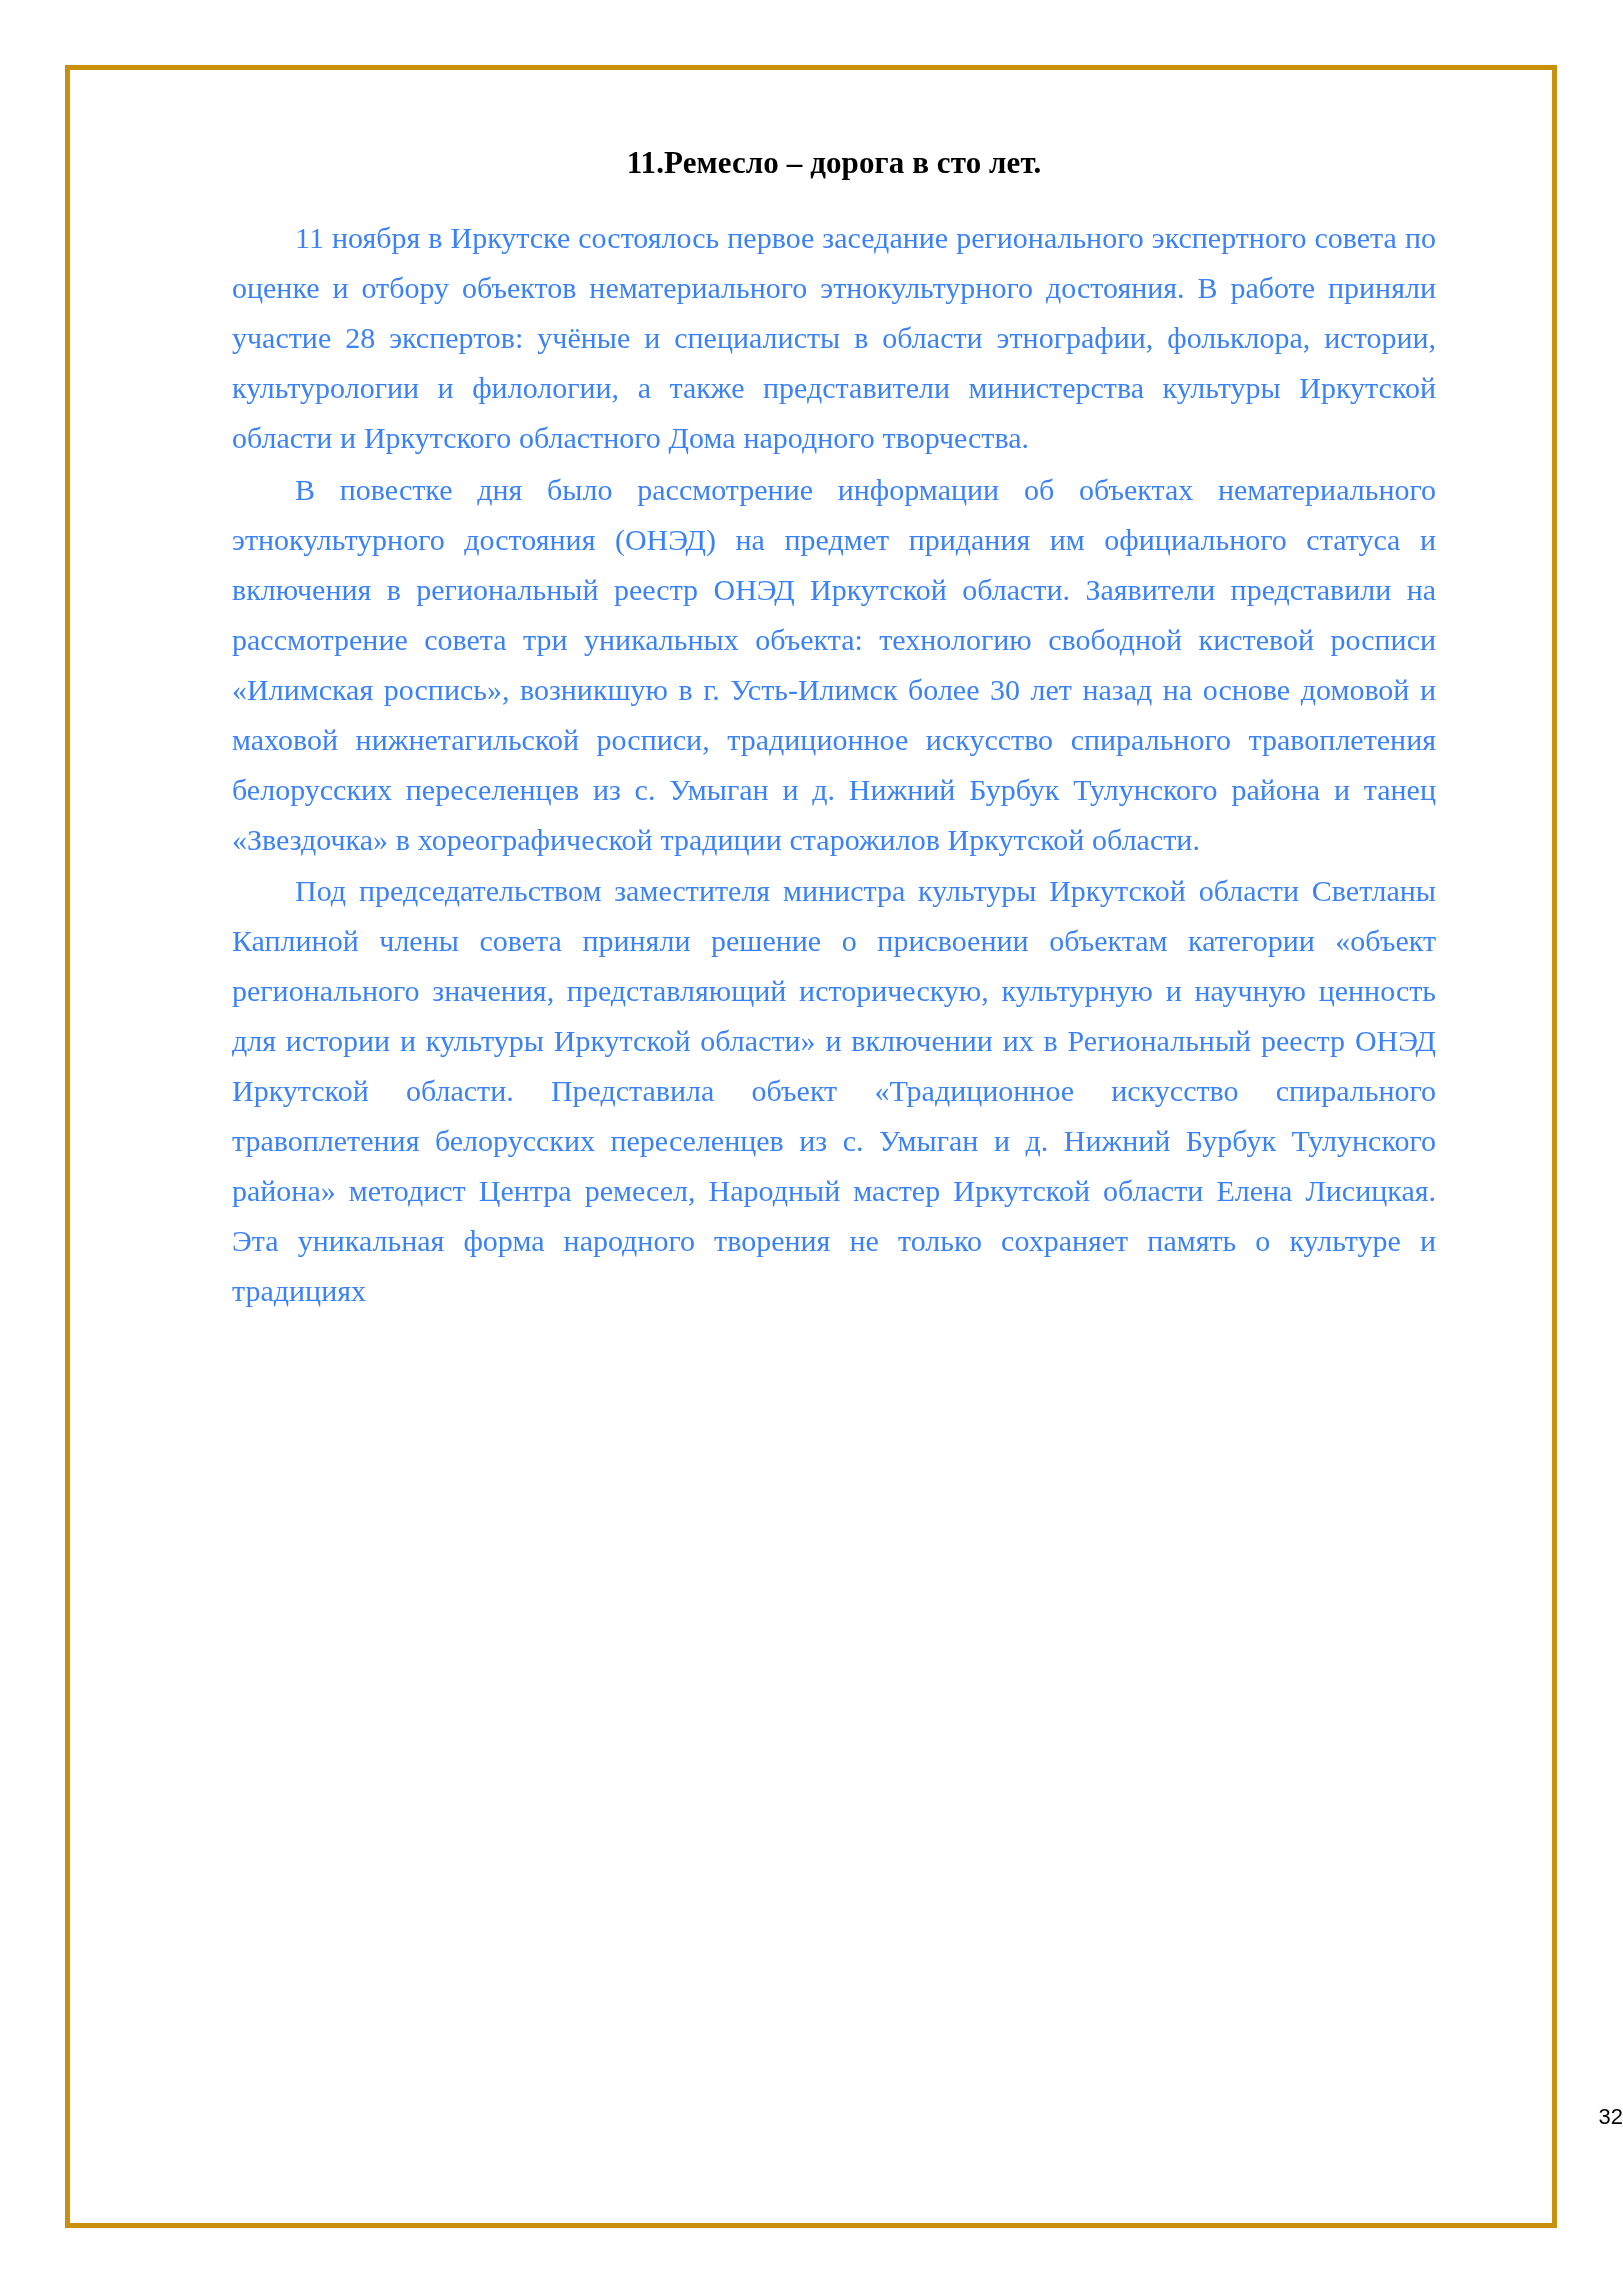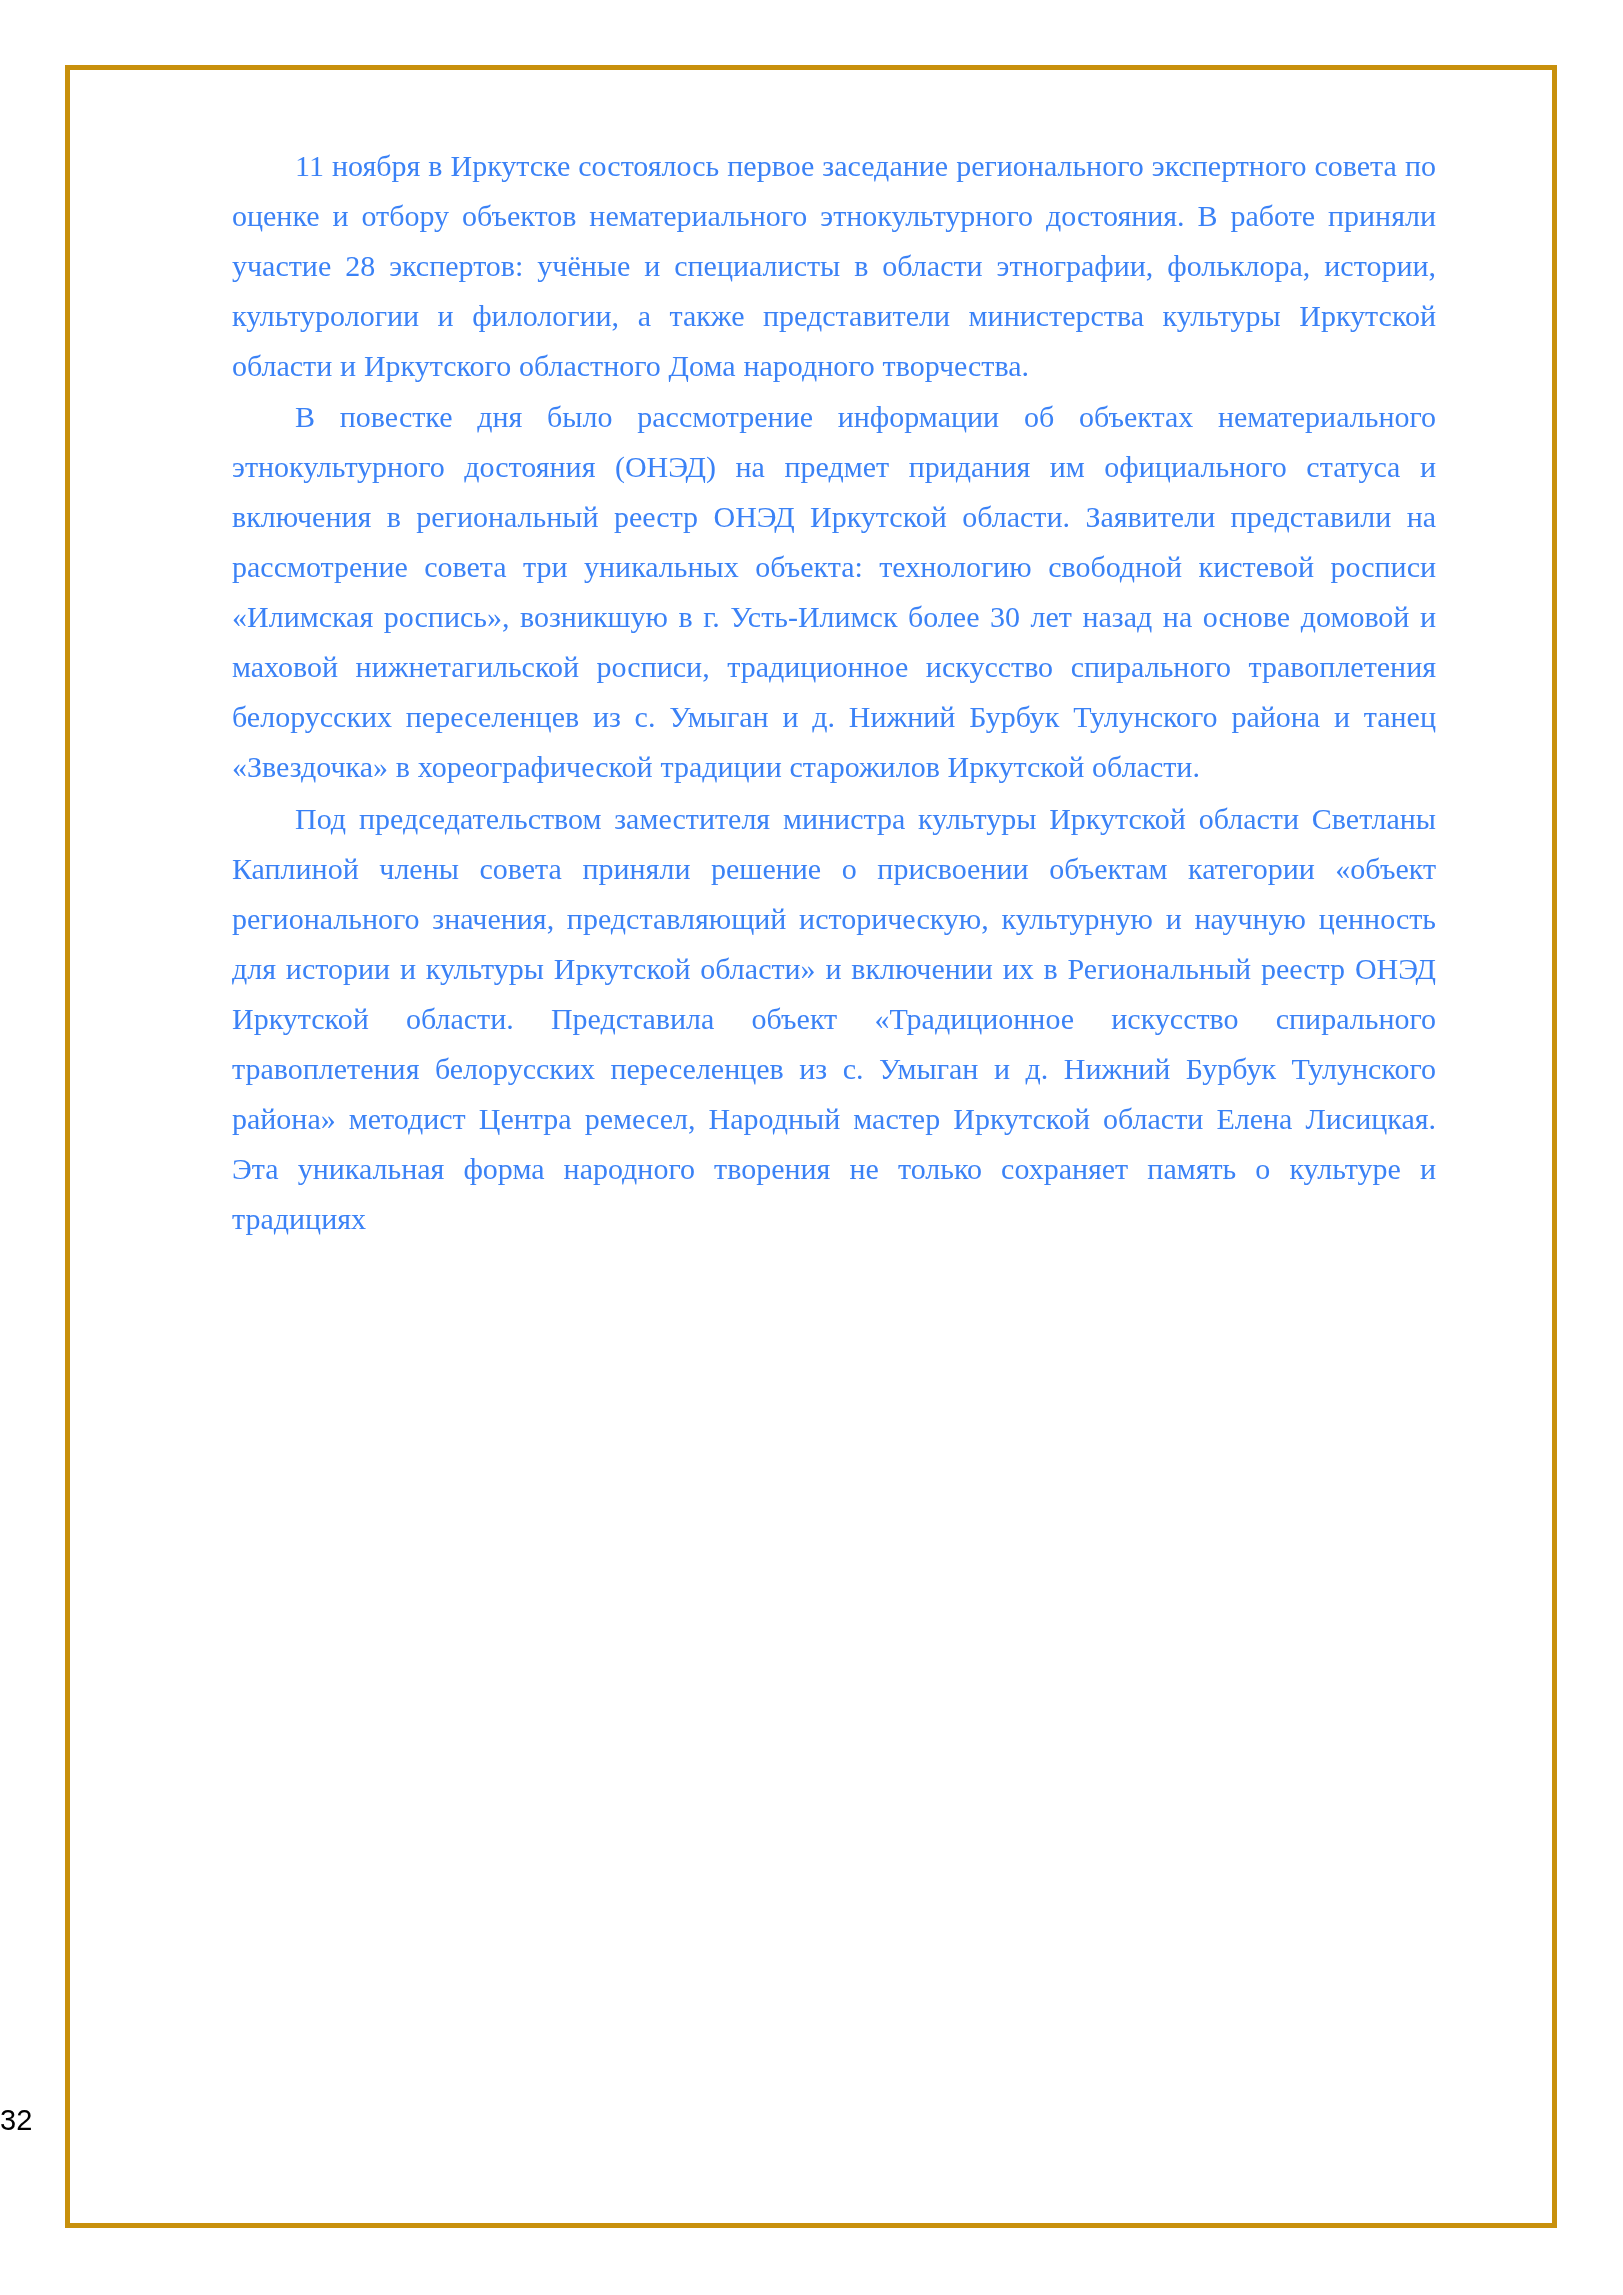--- a/index.html
+++ b/index.html
@@ -51,35 +51,36 @@
     text-indent: 63px;
     margin: 0 0 1.3px 0;
     hyphens: none;
     word-spacing: 0.3px;
   }
   .page-number {
     position: absolute;
     left: 0;
     right: 0;
     top: 2104px;
-    text-align: left;
+    text-align: right;
     font-family: "Liberation Sans", "DejaVu Sans", sans-serif;
-    font-size: 29px;
+    font-size: 22px;
     color: #000000;
   }
 </style>
 </head>
 <body>
 
 <div class="page">
 
   <div class="border-frame"></div>
 
   <div class="content">
 
+    <h1 class="doc-title">11.Ремесло – дорога в сто лет.</h1>
 
     <p class="body-par">11 ноября в Иркутске состоялось первое заседание регионального экспертного совета по оценке и отбору объектов нематериального этнокультурного достояния. В работе приняли участие 28 экспертов: учёные и специалисты в области этнографии, фольклора, истории, культурологии и филологии, а также представители министерства культуры Иркутской области и Иркутского областного Дома народного творчества.</p>
 
     <p class="body-par">В повестке дня было рассмотрение информации об объектах нематериального этнокультурного достояния (ОНЭД) на предмет придания им официального статуса и включения в региональный реестр ОНЭД Иркутской области. Заявители представили на рассмотрение совета три уникальных объекта: технологию свободной кистевой росписи «Илимская роспись», возникшую в г. Усть-Илимск более 30 лет назад на основе домовой и маховой нижнетагильской росписи, традиционное искусство спирального травоплетения белорусских переселенцев из с. Умыган и д. Нижний Бурбук Тулунского района и танец «Звездочка» в хореографической традиции старожилов Иркутской области.</p>
 
     <p class="body-par">Под председательством заместителя министра культуры Иркутской области Светланы Каплиной члены совета приняли решение о присвоении объектам категории «объект регионального значения, представляющий историческую, культурную и научную ценность для истории и культуры Иркутской области» и включении их в Региональный реестр ОНЭД Иркутской области. Представила объект «Традиционное искусство спирального травоплетения белорусских переселенцев из с. Умыган и д. Нижний Бурбук Тулунского района» методист Центра ремесел, Народный мастер Иркутской области Елена Лисицкая. Эта уникальная форма народного творения не только сохраняет память о культуре и традициях</p>
 
   </div>
 
   <div class="page-number">32</div>

